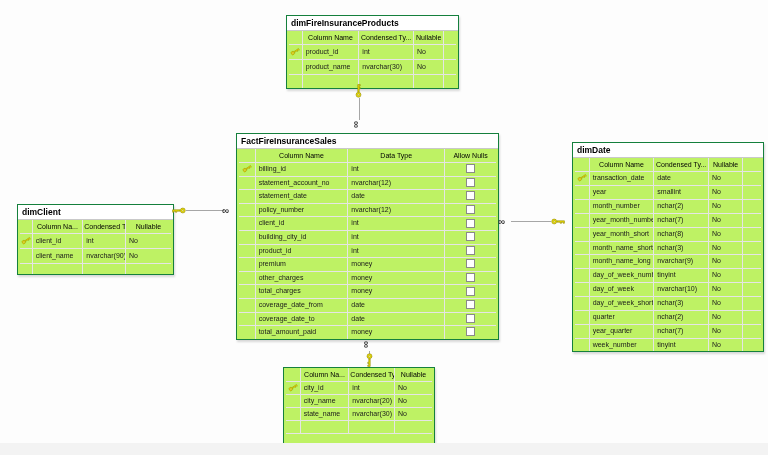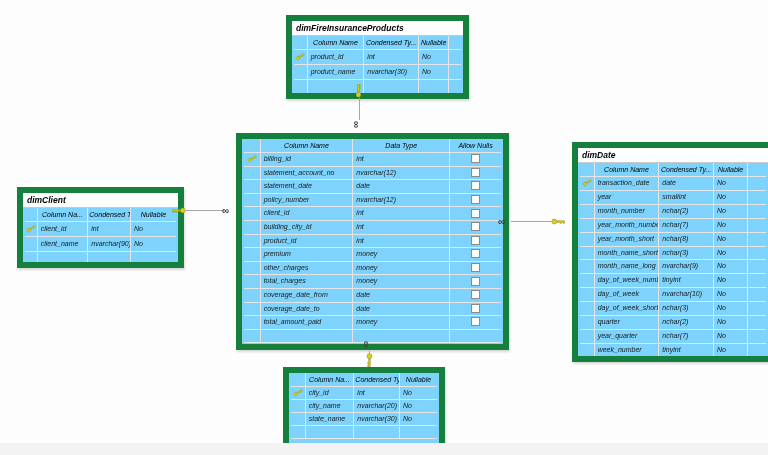--- a/index.html
+++ b/index.html
@@ -6,25 +6,24 @@
   body{
     width:768px;height:455px;position:relative;overflow:hidden;
     background:#fdfdfd;
     font-family:"Liberation Sans","DejaVu Sans",sans-serif;
     color:#111;
   }
   .bottom-strip{position:absolute;left:0;top:443px;width:768px;height:12px;background:#f3f3f3;}
 
   
   .tbl{
-    position:absolute;background:#7dd3fc;
-    border:6px solid #15803d;
+    position:absolute;background:#bef264;
+    border:1px solid #15803d;
     box-shadow:1px 2px 2px rgba(0,0,0,0.15);
     overflow:hidden;
-    font-style:italic;
   }
   .tbl-title{
     font-size:8.5px;font-weight:bold;line-height:13px;height:13px;
     padding:1px 0 0 4px;white-space:nowrap;overflow:hidden;
     border-bottom:1px solid #c9c9c9;background:#ffffff;color:#000;
   }
   .tbl table{
     border-collapse:collapse;table-layout:fixed;
     margin:0 2px;width:calc(100% - 4px);
   }
@@ -98,20 +97,21 @@
           <td></td>
           <td></td>
           <td></td>
           <td></td>
         </tr>
       </tbody>
     </table>
 </div>
 
 <div class="tbl" style="left:236px;top:133px;width:261px;height:205px;--rh:12.6px;">
+  <div class="tbl-title">FactFireInsuranceSales</div>
   <table>
       <colgroup>
         <col style="width: 16px;">
         <col style="width: 92px;">
         <col style="width: 96px;">
         <col style="width: 51px;">
       </colgroup>
       <tbody>
         <tr class="hdr">
           <td class="gut"></td>
@@ -321,21 +321,21 @@
           <td class="gut"></td>
           <td>week_number</td>
           <td>tinyint</td>
           <td>No</td>
           <td></td>
         </tr>
       </tbody>
     </table>
 </div>
 
-<div class="tbl" style="left:17px;top:187px;width:155px;height:69px;--rh:14px;">
+<div class="tbl" style="left:17px;top:204px;width:155px;height:69px;--rh:14px;">
   <div class="tbl-title">dimClient</div>
   <table>
       <colgroup>
         <col style="width: 12px;">
         <col style="width: 50px;">
         <col style="width: 42px;">
         <col style="width: 45px;">
       </colgroup>
       <tbody>
         <tr class="hdr">

